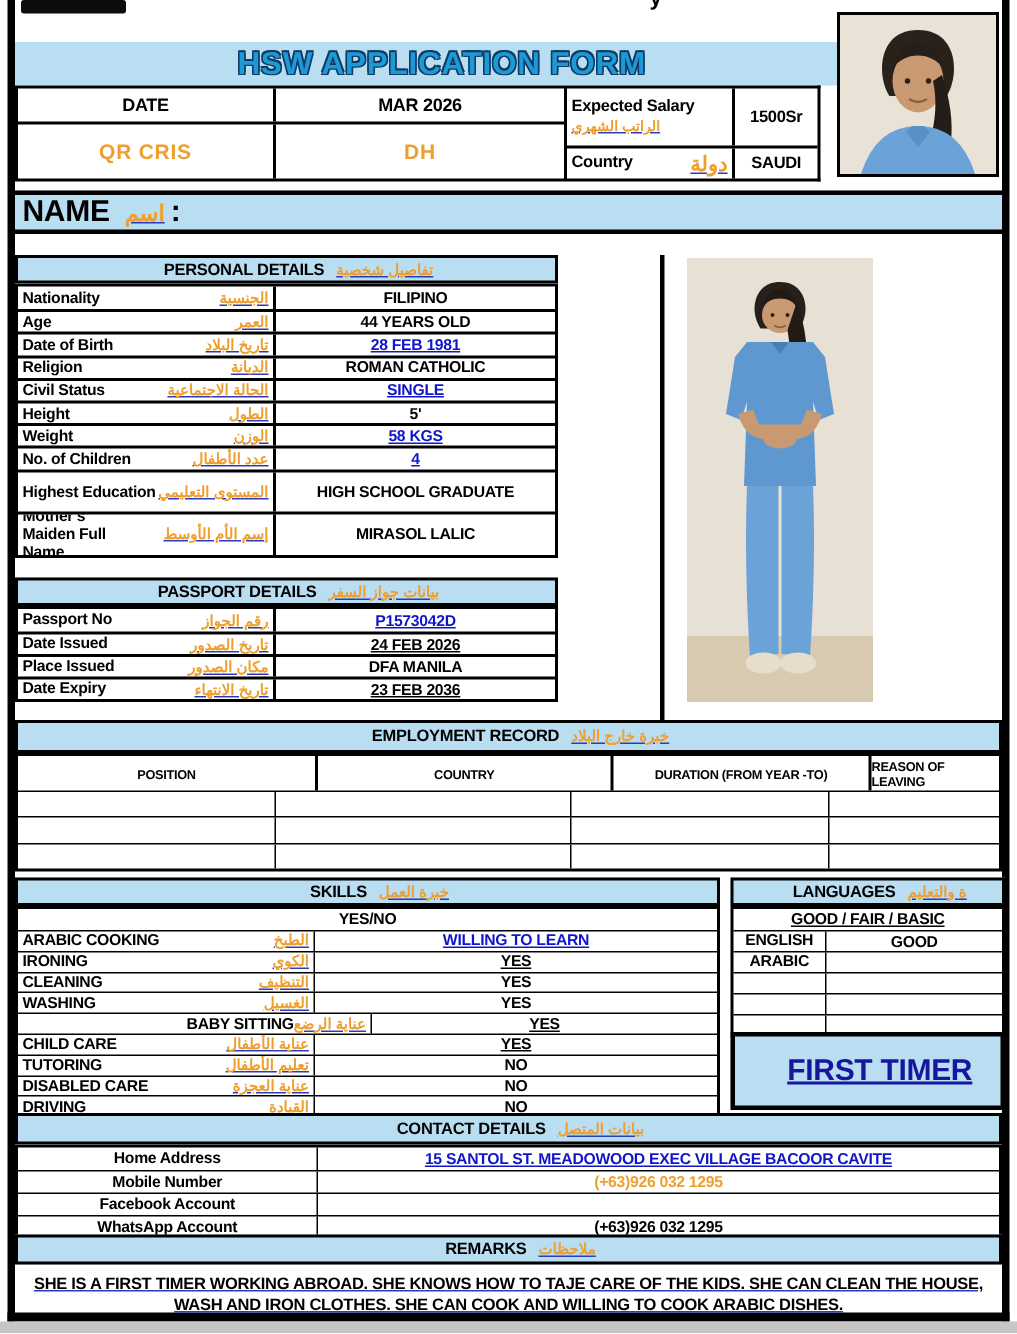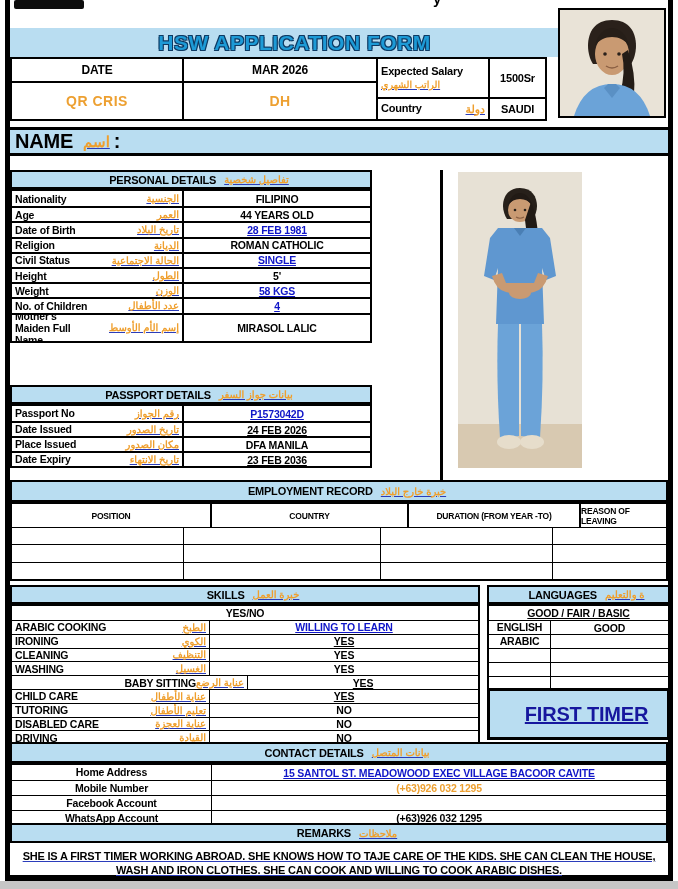--- a/index.html
+++ b/index.html
@@ -90,21 +90,21 @@
           <span class="ar" style="font-size:9.5px;">الراتب الشهري</span>
         </span>
       </div>
       <div class="cell cell-v">
         <span class="hdr-small" style="font-size:11px;">1500Sr</span>
       </div>
     </div>
     <div class="trow" style="height:22px;">
       <div class="cell cell-l" style="width:112px;">
         <span class="exp-lbl">Country</span>
-        <span class="ar" style="font-size:11px;">دولة</span>
+        <span class="ar" style="font-size:14px;">دولة</span>
       </div>
       <div class="cell cell-v">
         <span class="hdr-small" style="font-size:11px;">SAUDI</span>
       </div>
     </div>
   </div>
 
   <div class="abs photo-box" style="left:558px;top:8px;width:108px;height:110px;">
     <svg width="104" height="106" viewBox="0 0 104 106">
       <rect x="0" y="0" width="104" height="106" fill="#e9e3d7"></rect>
@@ -194,20 +194,29 @@
           <span class="val v-link">58 KGS</span>
         </div>
       </div>
       <div class="trow" style="height:15.2px;">
         <div class="cell cell-l" style="width:172px;">
           <span class="en">No. of Children</span>
           <span class="ar">عدد الأطفال</span>
         </div>
         <div class="cell cell-v">
           <span class="val v-link">4</span>
+        </div>
+      </div>
+      <div class="trow" style="height:28.5px;">
+        <div class="cell cell-l" style="width:172px;">
+          <span class="en">Highest Education</span>
+          <span class="ar">المستوى التعليمي</span>
+        </div>
+        <div class="cell cell-v">
+          <span class="val">HIGH SCHOOL GRADUATE</span>
         </div>
       </div>
       <div class="trow" style="height:28.5px;">
         <div class="cell cell-l" style="width:172px;gap:16px;">
           <span class="en">Mother's Maiden Full Name</span>
           <span class="ar">إسم الأم الأوسط</span>
         </div>
         <div class="cell cell-v">
           <span class="val">MIRASOL LALIC</span>
         </div>

